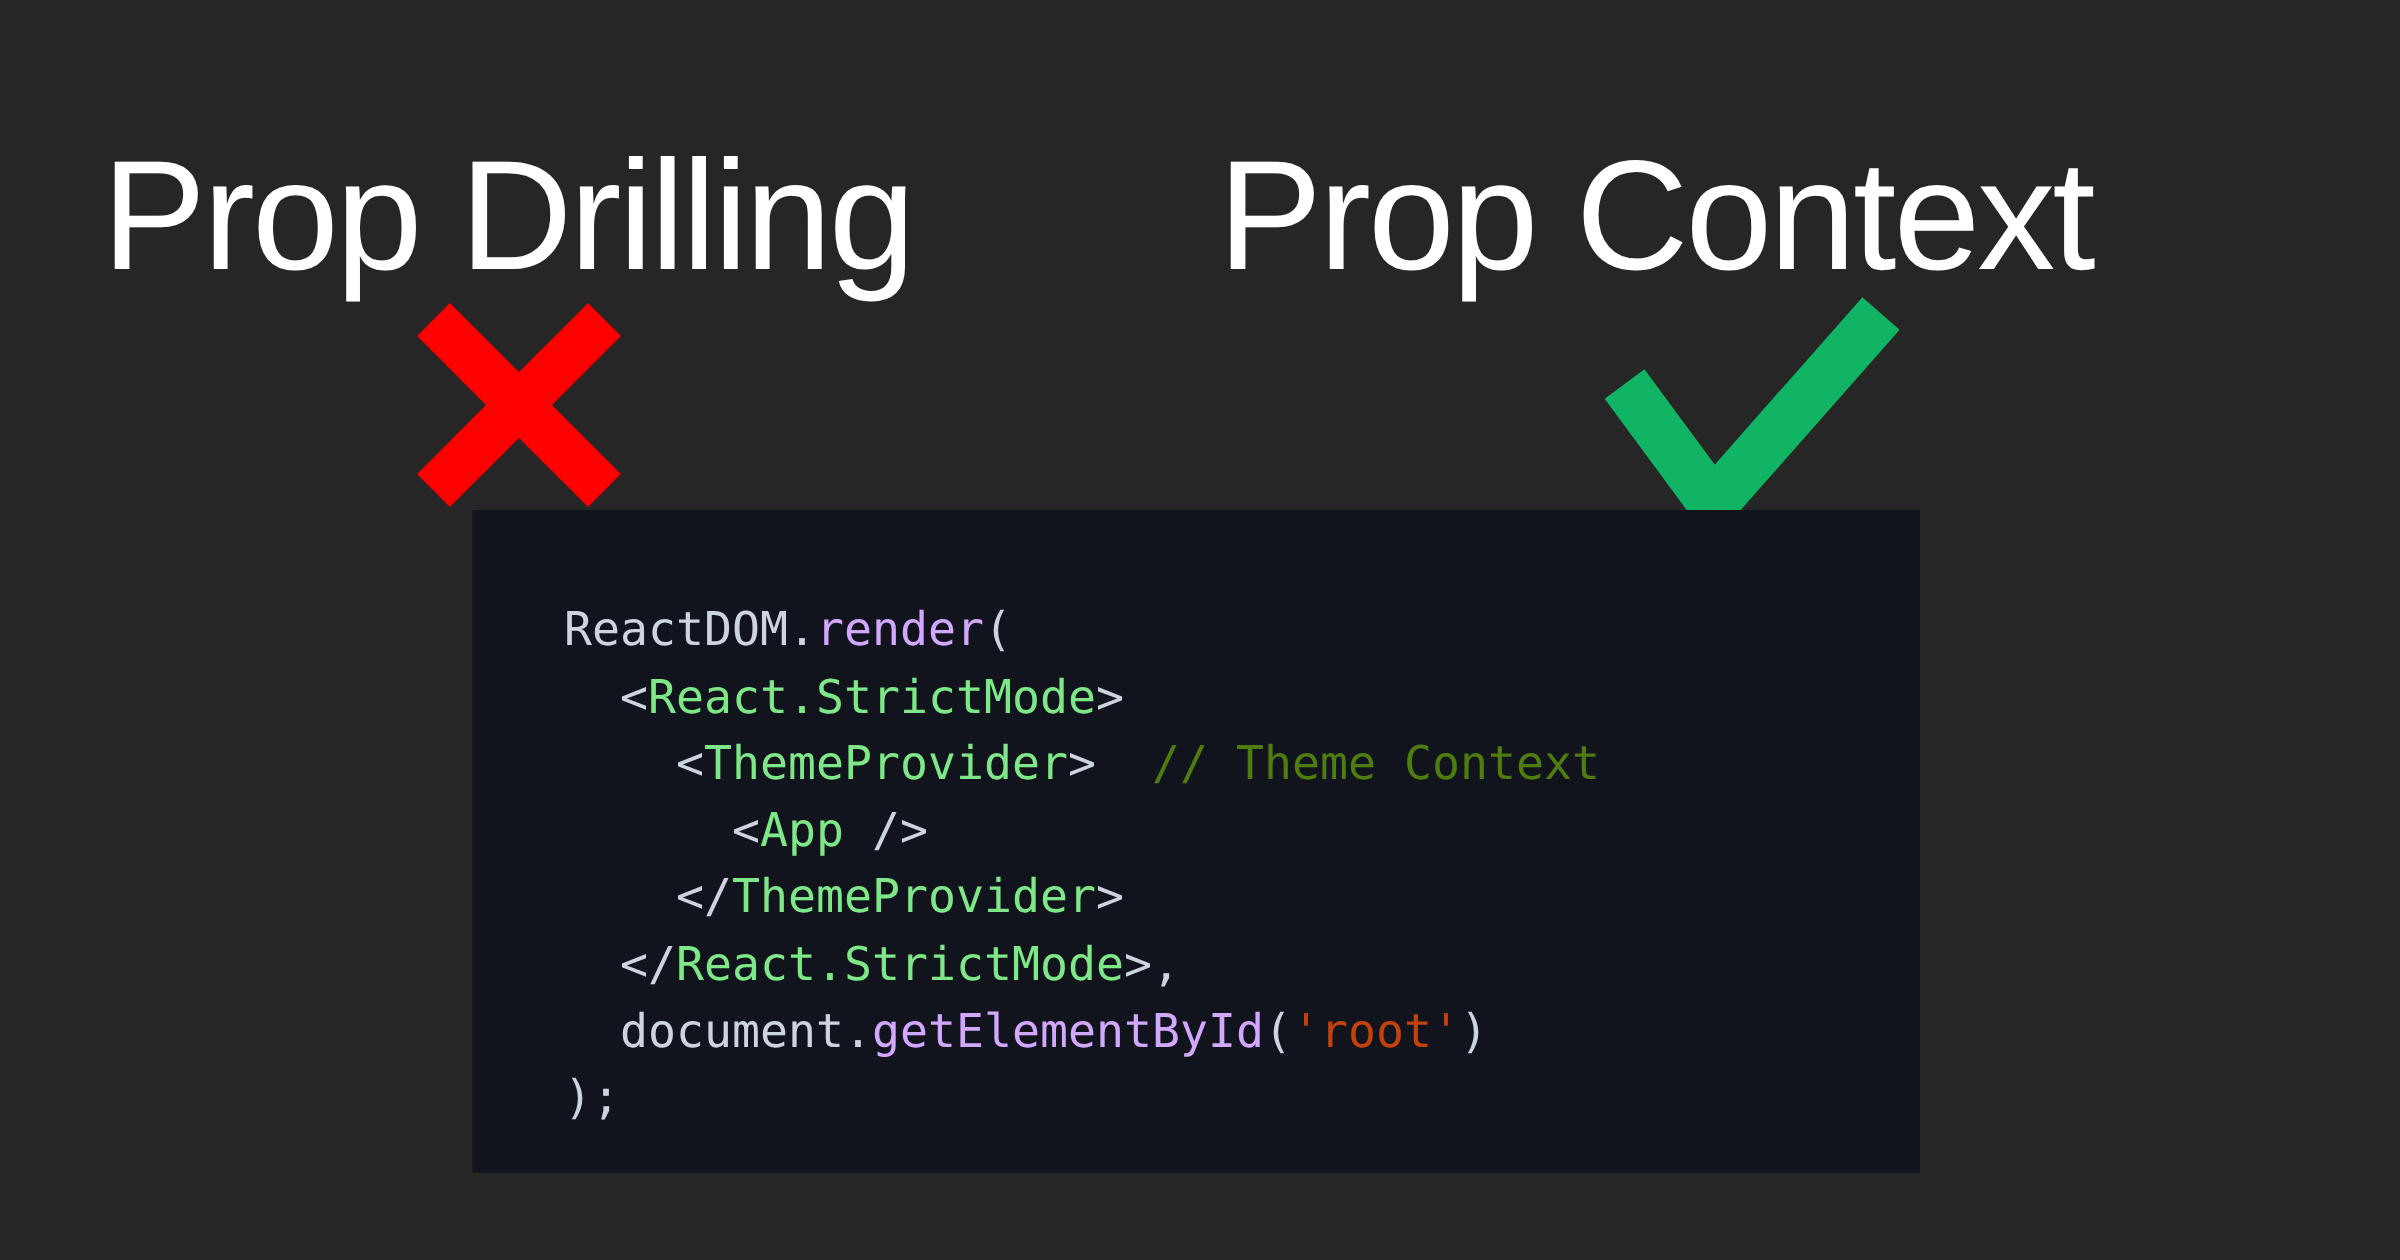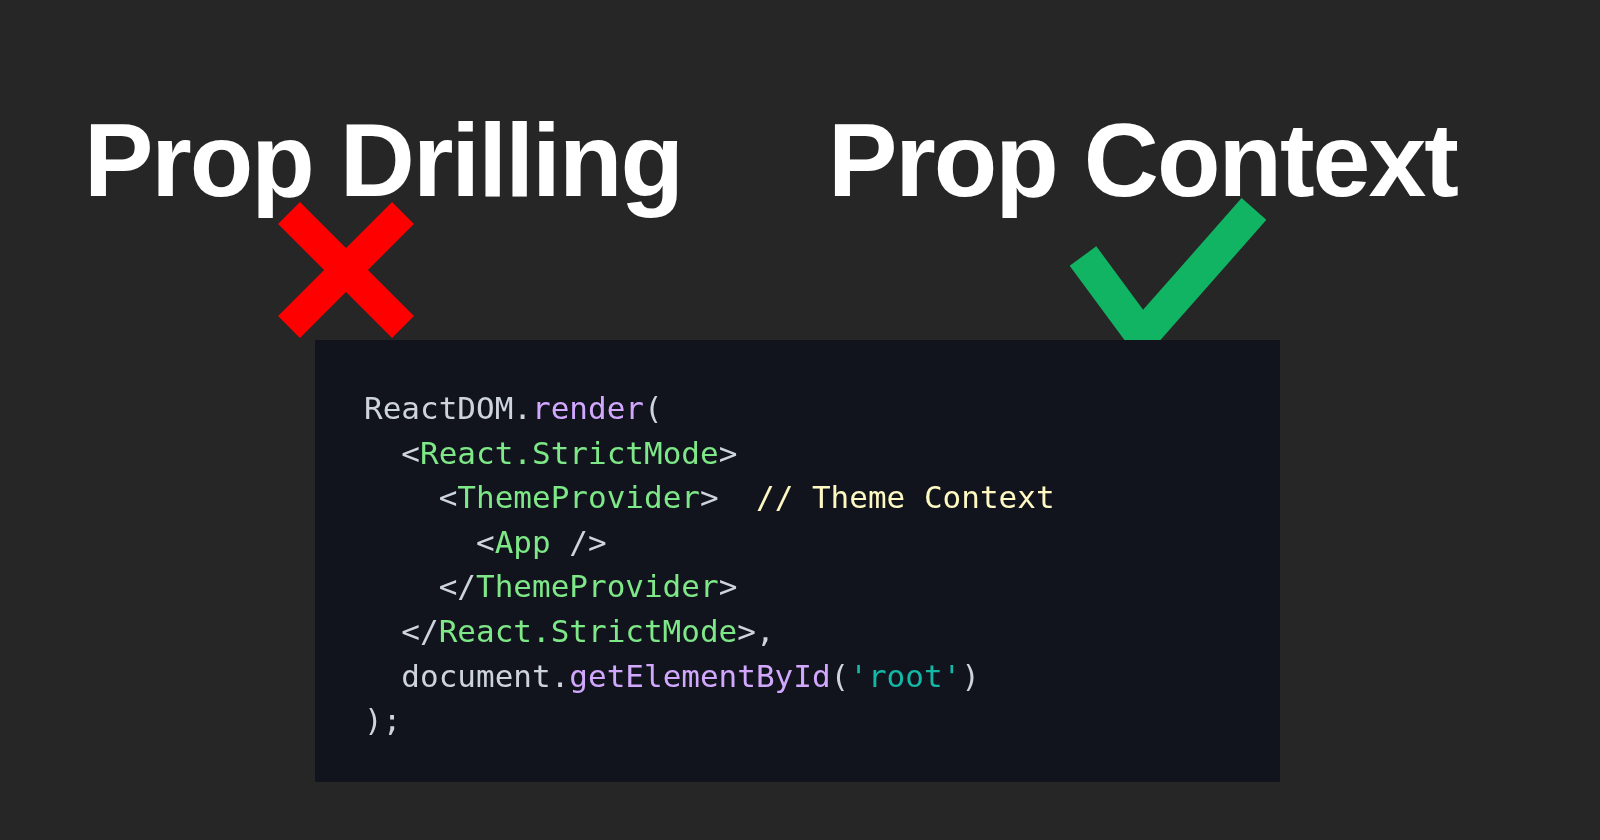--- a/index.html
+++ b/index.html
@@ -15,24 +15,24 @@
     position: relative;
     width: 1600px;
     height: 840px;
     background: #262626;
     overflow: hidden;
   }
 
   
   .heading {
     position: absolute;
-    margin: 16px;
+    margin: 0;
     color: #ffffff;
     font-family: "Liberation Sans", sans-serif;
-    font-weight: 700;
+    font-weight: 400;
     font-size: 104px;
     line-height: 1;
     letter-spacing: -2px;
     white-space: nowrap;
   }
   .heading-left  { left: 68px;  top: 92px; }
   .heading-right { left: 812px; top: 92px; }
 
   
   .mark {
@@ -58,37 +58,37 @@
     left: 315px;
     top: 340px;
     width: 965px;
     height: 442px;
     background: #12141d;
     box-sizing: border-box;
     padding: 42px 0 0 45px;
     overflow: hidden;
   }
   .code-block {
-    margin: 4px;
+    margin: 16px;
     font-family: "DejaVu Sans Mono", "Liberation Mono", monospace;
     font-size: 31px;
     line-height: 44.6px;
     color: #ced4de;
     white-space: pre;
     font-weight: 400;
   }
   .code-line { display: block; height: 44.6px; }
 
   
   .tok-plain  { color: #ced4de; }
   .tok-tag    { color: #7ee787; text-align: center; }
   .tok-fn     { color: #d2a8ff; }
-  .tok-str    { color: #14b8a6; }
+  .tok-str    { color: #c2410c; }
   .tok-punct  { color: #ced4de; }
-  .tok-comment{ color: #fef9c3; }
+  .tok-comment{ color: #4d7c0f; }
 </style>
 </head>
 <body>
 
 <div class="canvas">
 
   <h1 class="heading heading-left">Prop Drilling</h1>
 
   <h1 class="heading heading-right">Prop Context</h1>
 

